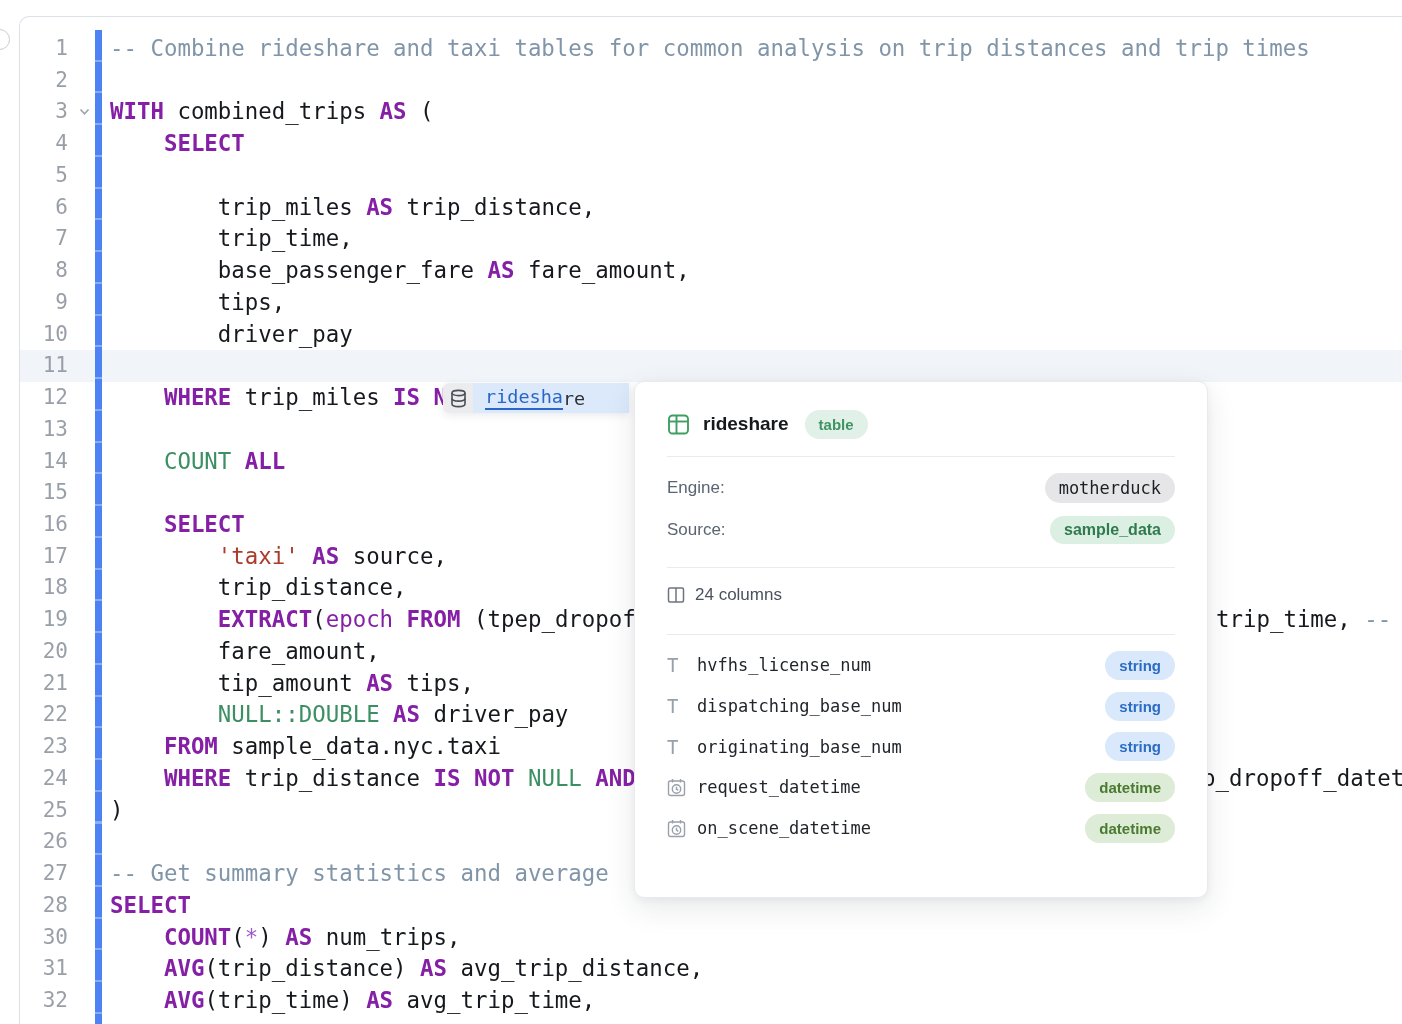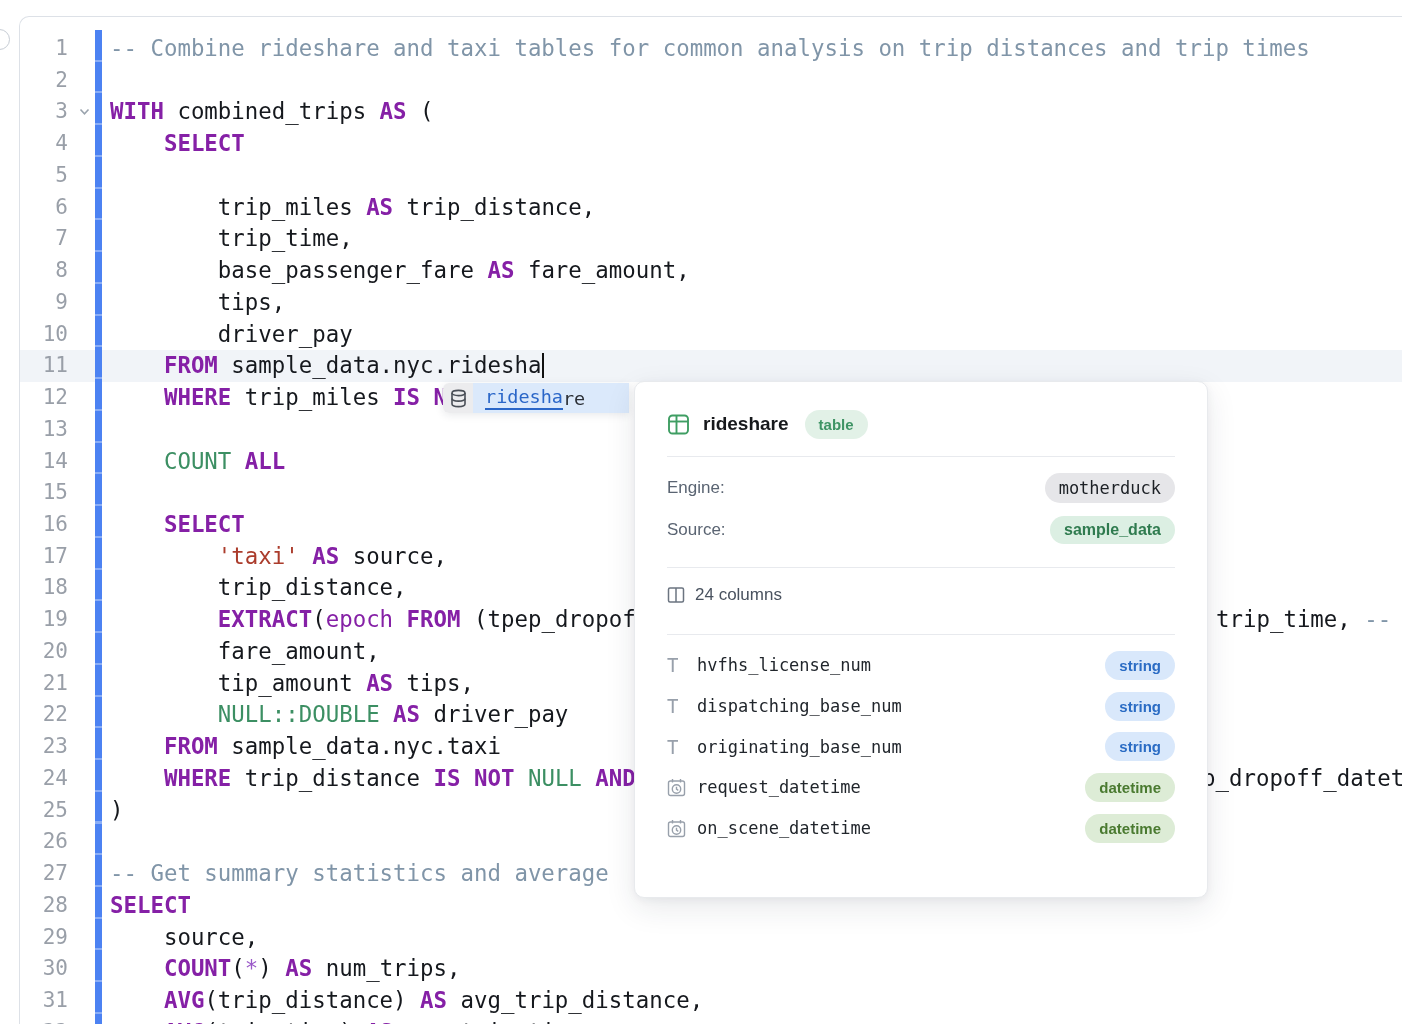--- a/index.html
+++ b/index.html
@@ -86,39 +86,38 @@
       <div class="line"><span class="lnum">3</span><span class="fold"><svg width="15" height="15" viewBox="0 0 15 15" fill="none" stroke="#9aa3ad" stroke-width="1.6">
             <polyline points="3.5,5.5 7.5,9.8 11.5,5.5"></polyline>
           </svg></span><span class="ltext"><span class="tk kw">WITH</span><span class="tk id"> combined_trips </span><span class="tk kw">AS</span><span class="tk id"> (</span></span></div>
       <div class="line"><span class="lnum">4</span><span class="ltext"><span class="tk id">    </span><span class="tk kw">SELECT</span></span></div>
       <div class="line"><span class="lnum">5</span></div>
       <div class="line"><span class="lnum">6</span><span class="ltext"><span class="tk id">        trip_miles </span><span class="tk kw">AS</span><span class="tk id"> trip_distance,</span></span></div>
       <div class="line"><span class="lnum">7</span><span class="ltext"><span class="tk id">        trip_time,</span></span></div>
       <div class="line"><span class="lnum">8</span><span class="ltext"><span class="tk id">        base_passenger_fare </span><span class="tk kw">AS</span><span class="tk id"> fare_amount,</span></span></div>
       <div class="line"><span class="lnum">9</span><span class="ltext"><span class="tk id">        tips,</span></span></div>
       <div class="line"><span class="lnum">10</span><span class="ltext"><span class="tk id">        driver_pay</span></span></div>
-      <div class="line active"><span class="lnum">11</span><span class="ltext"><span class="tk id">    </span><span class="tk kw">FROM</span><span class="tk id"> sample_data.nyc.ridesha</span><span class="caret"></span></span></div>
+      <div class="line active"><span class="lnum">11</span></div>
       <div class="line"><span class="lnum">12</span><span class="ltext"><span class="tk id">    </span><span class="tk kw">WHERE</span><span class="tk id"> trip_miles </span><span class="tk kw">IS</span><span class="tk id"> </span><span class="tk kw">NOT</span></span></div>
       <div class="line"><span class="lnum">13</span><span class="ltext"></span></div>
       <div class="line"><span class="lnum">14</span><span class="ltext"><span class="tk id">    </span><span class="tk grn">COUNT</span><span class="tk id"> </span><span class="tk kw">ALL</span></span></div>
       <div class="line"><span class="lnum">15</span><span class="ltext"></span></div>
       <div class="line"><span class="lnum">16</span><span class="ltext"><span class="tk id">    </span><span class="tk kw">SELECT</span></span></div>
       <div class="line"><span class="lnum">17</span><span class="ltext"><span class="tk id">        </span><span class="tk str">'taxi'</span><span class="tk id"> </span><span class="tk kw">AS</span><span class="tk id"> source,</span></span></div>
       <div class="line"><span class="lnum">18</span><span class="ltext"><span class="tk id">        trip_distance,</span></span></div>
       <div class="line"><span class="lnum">19</span><span class="ltext"><span class="tk id">        </span><span class="tk kw">EXTRACT</span><span class="tk id">(</span><span class="tk kw2">epoch</span><span class="tk id"> </span><span class="tk kw">FROM</span><span class="tk id"> (tpep_dropof</span></span><span class="tail" style="left: 1216px;"><span class="tk id">trip_time, </span><span class="tk cmt">--</span></span></div>
       <div class="line"><span class="lnum">20</span><span class="ltext"><span class="tk id">        fare_amount,</span></span></div>
       <div class="line"><span class="lnum">21</span><span class="ltext"><span class="tk id">        tip_amount </span><span class="tk kw">AS</span><span class="tk id"> tips,</span></span></div>
       <div class="line"><span class="lnum">22</span><span class="ltext"><span class="tk id">        </span><span class="tk grn">NULL::DOUBLE</span><span class="tk id"> </span><span class="tk kw">AS</span><span class="tk id"> driver_pay</span></span></div>
       <div class="line"><span class="lnum">23</span><span class="ltext"><span class="tk id">    </span><span class="tk kw">FROM</span><span class="tk id"> sample_data.nyc.taxi</span></span></div>
       <div class="line"><span class="lnum">24</span><span class="ltext"><span class="tk id">    </span><span class="tk kw">WHERE</span><span class="tk id"> trip_distance </span><span class="tk kw">IS NOT</span><span class="tk id"> </span><span class="tk grn">NULL</span><span class="tk id"> </span><span class="tk kw">AND</span></span><span class="tail" style="left: 1202px;"><span class="tk id">p_dropoff_datet</span></span></div>
       <div class="line"><span class="lnum">25</span><span class="ltext"><span class="tk id">)</span></span></div>
       <div class="line"><span class="lnum">26</span><span class="ltext"></span></div>
       <div class="line"><span class="lnum">27</span><span class="ltext"><span class="tk cmt">-- Get summary statistics and average </span></span></div>
       <div class="line"><span class="lnum">28</span><span class="ltext"><span class="tk kw">SELECT</span></span></div>
-      <div class="line"><span class="lnum">29</span><span class="ltext"><span class="tk id">    source,</span></span></div>
       <div class="line"><span class="lnum">30</span><span class="ltext"><span class="tk id">    </span><span class="tk kw">COUNT</span><span class="tk id">(</span><span class="tk star">*</span><span class="tk id">) </span><span class="tk kw">AS</span><span class="tk id"> num_trips,</span></span></div>
       <div class="line"><span class="lnum">31</span><span class="ltext"><span class="tk id">    </span><span class="tk kw">AVG</span><span class="tk id">(trip_distance) </span><span class="tk kw">AS</span><span class="tk id"> avg_trip_distance,</span></span></div>
       <div class="line"><span class="lnum">32</span><span class="ltext"><span class="tk id">    </span><span class="tk kw">AVG</span><span class="tk id">(trip_time) </span><span class="tk kw">AS</span><span class="tk id"> avg_trip_time,</span></span></div>
     </div>
   <div class="gutter-bar"></div>
 
   <div class="ac">
     <div class="ac-ico">
       <svg width="17" height="19" viewBox="0 0 17 19" fill="none" stroke="#4a4f57" stroke-width="1.6">
         <ellipse cx="8.5" cy="4" rx="6.5" ry="2.6"></ellipse>

